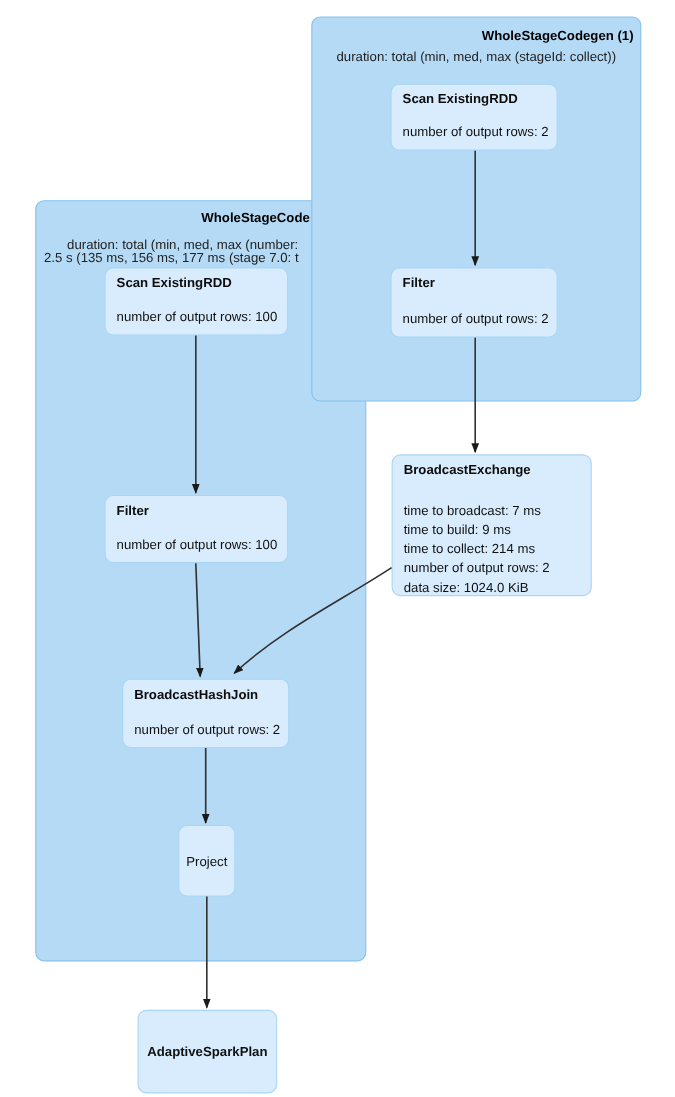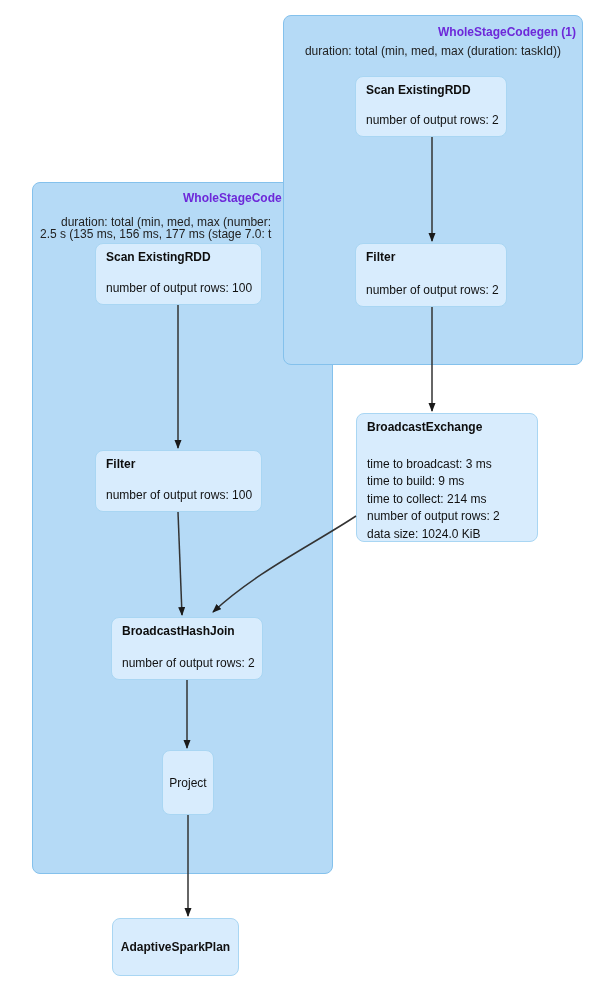--- a/index.html
+++ b/index.html
@@ -14,21 +14,21 @@
   .canvas{
     position:relative;width:614px;height:997px;overflow:hidden;
     font-family:"Liberation Sans","DejaVu Sans",sans-serif;
     font-size:12px;color:var(--text);background:#ffffff;
   }
   .cluster{
     position:absolute;background:var(--cluster-fill);
     border:1.5px solid var(--cluster-border);border-radius:8px;
     box-sizing:border-box;
   }
-  .cluster-title{position:absolute;font-weight:bold;white-space:nowrap;color:#6d28d9;}
+  .cluster-title{position:absolute;font-weight:bold;white-space:nowrap;color:#000000;}
   .cluster-duration{position:absolute;left:0;right:0;text-align:center;line-height:12.3px;white-space:nowrap;color:#222;}
   .cluster-duration div{white-space:nowrap;}
   .dur-line{position:absolute;white-space:nowrap;color:#222;}
   .node{
     position:absolute;background:var(--node-fill);
     border:1px solid var(--node-border);border-radius:8px;
     box-sizing:border-box;
   }
   .n-title{position:absolute;top:6px;left:10px;font-weight:bold;white-space:nowrap;color:#0d0d0d;}
   .n-metric{position:absolute;left:10px;bottom:9px;white-space:nowrap;}
@@ -45,38 +45,38 @@
 
   <div class="cluster z1" style="left:32px;top:182px;width:301px;height:692px;">
     <span class="cluster-title" style="left:150px;top:8px;">WholeStageCode</span>
     <span class="dur-line" style="left:28px;top:32px;">duration: total (min, med, max (number:</span>
     <span class="dur-line" style="left:7px;top:44px;">2.5 s (135 ms, 156 ms, 177 ms (stage 7.0: t</span>
   </div>
 
   <div class="cluster z2" style="left:283px;top:15px;width:300px;height:350px;">
     <span class="cluster-title" style="right:6px;top:9px;">WholeStageCodegen (1)</span>
     <div class="cluster-duration" style="top:29px;">
-      <div>duration: total (min, med, max (duration: taskId))</div>
+      <div>duration: total (min, med, max (stageId: collect))</div>
     </div>
   </div>
 
   <div class="node z3" style="left:355px;top:76px;width:152px;height:61px;">
     <span class="n-title">Scan ExistingRDD</span>
     <span class="n-metric">number of output rows: 2</span>
   </div>
 
   <div class="node z3" style="left:355px;top:243px;width:152px;height:64px;">
     <span class="n-title">Filter</span>
     <span class="n-metric">number of output rows: 2</span>
   </div>
 
   <div class="node z3" style="left:356px;top:413px;width:182px;height:129px;">
     <span class="n-title">BroadcastExchange</span>
     <div class="n-metrics">
-      <div>time to broadcast: 3 ms</div>
+      <div>time to broadcast: 7 ms</div>
       <div>time to build: 9 ms</div>
       <div>time to collect: 214 ms</div>
       <div>number of output rows: 2</div>
       <div>data size: 1024.0 KiB</div>
     </div>
   </div>
 
   <div class="node z3" style="left:95px;top:243px;width:167px;height:62px;">
     <span class="n-title">Scan ExistingRDD</span>
     <span class="n-metric">number of output rows: 100</span>
@@ -91,21 +91,21 @@
     <span class="n-title">BroadcastHashJoin</span>
     <span class="n-metric">number of output rows: 2</span>
   </div>
 
   <div class="node z3" style="left:162px;top:750px;width:52px;height:65px;">
     <div class="n-center">
         <span style="font-weight:normal;">Project</span>
       </div>
   </div>
 
-  <div class="node z3" style="left:112px;top:918px;width:127px;height:58px;">
+  <div class="node z3" style="left:125px;top:918px;width:127px;height:76px;">
     <div class="n-center">
         <span style="font-weight:bold;">AdaptiveSparkPlan</span>
       </div>
   </div>
 
   <svg class="edges" width="614" height="997">
     <defs>
       <marker id="ah" markerWidth="9" markerHeight="8" refX="8" refY="3.5" orient="auto" markerUnits="userSpaceOnUse">
         <path d="M0,0 L9,3.5 L0,7 Z" fill="#1a1a1a"></path>
       </marker>

